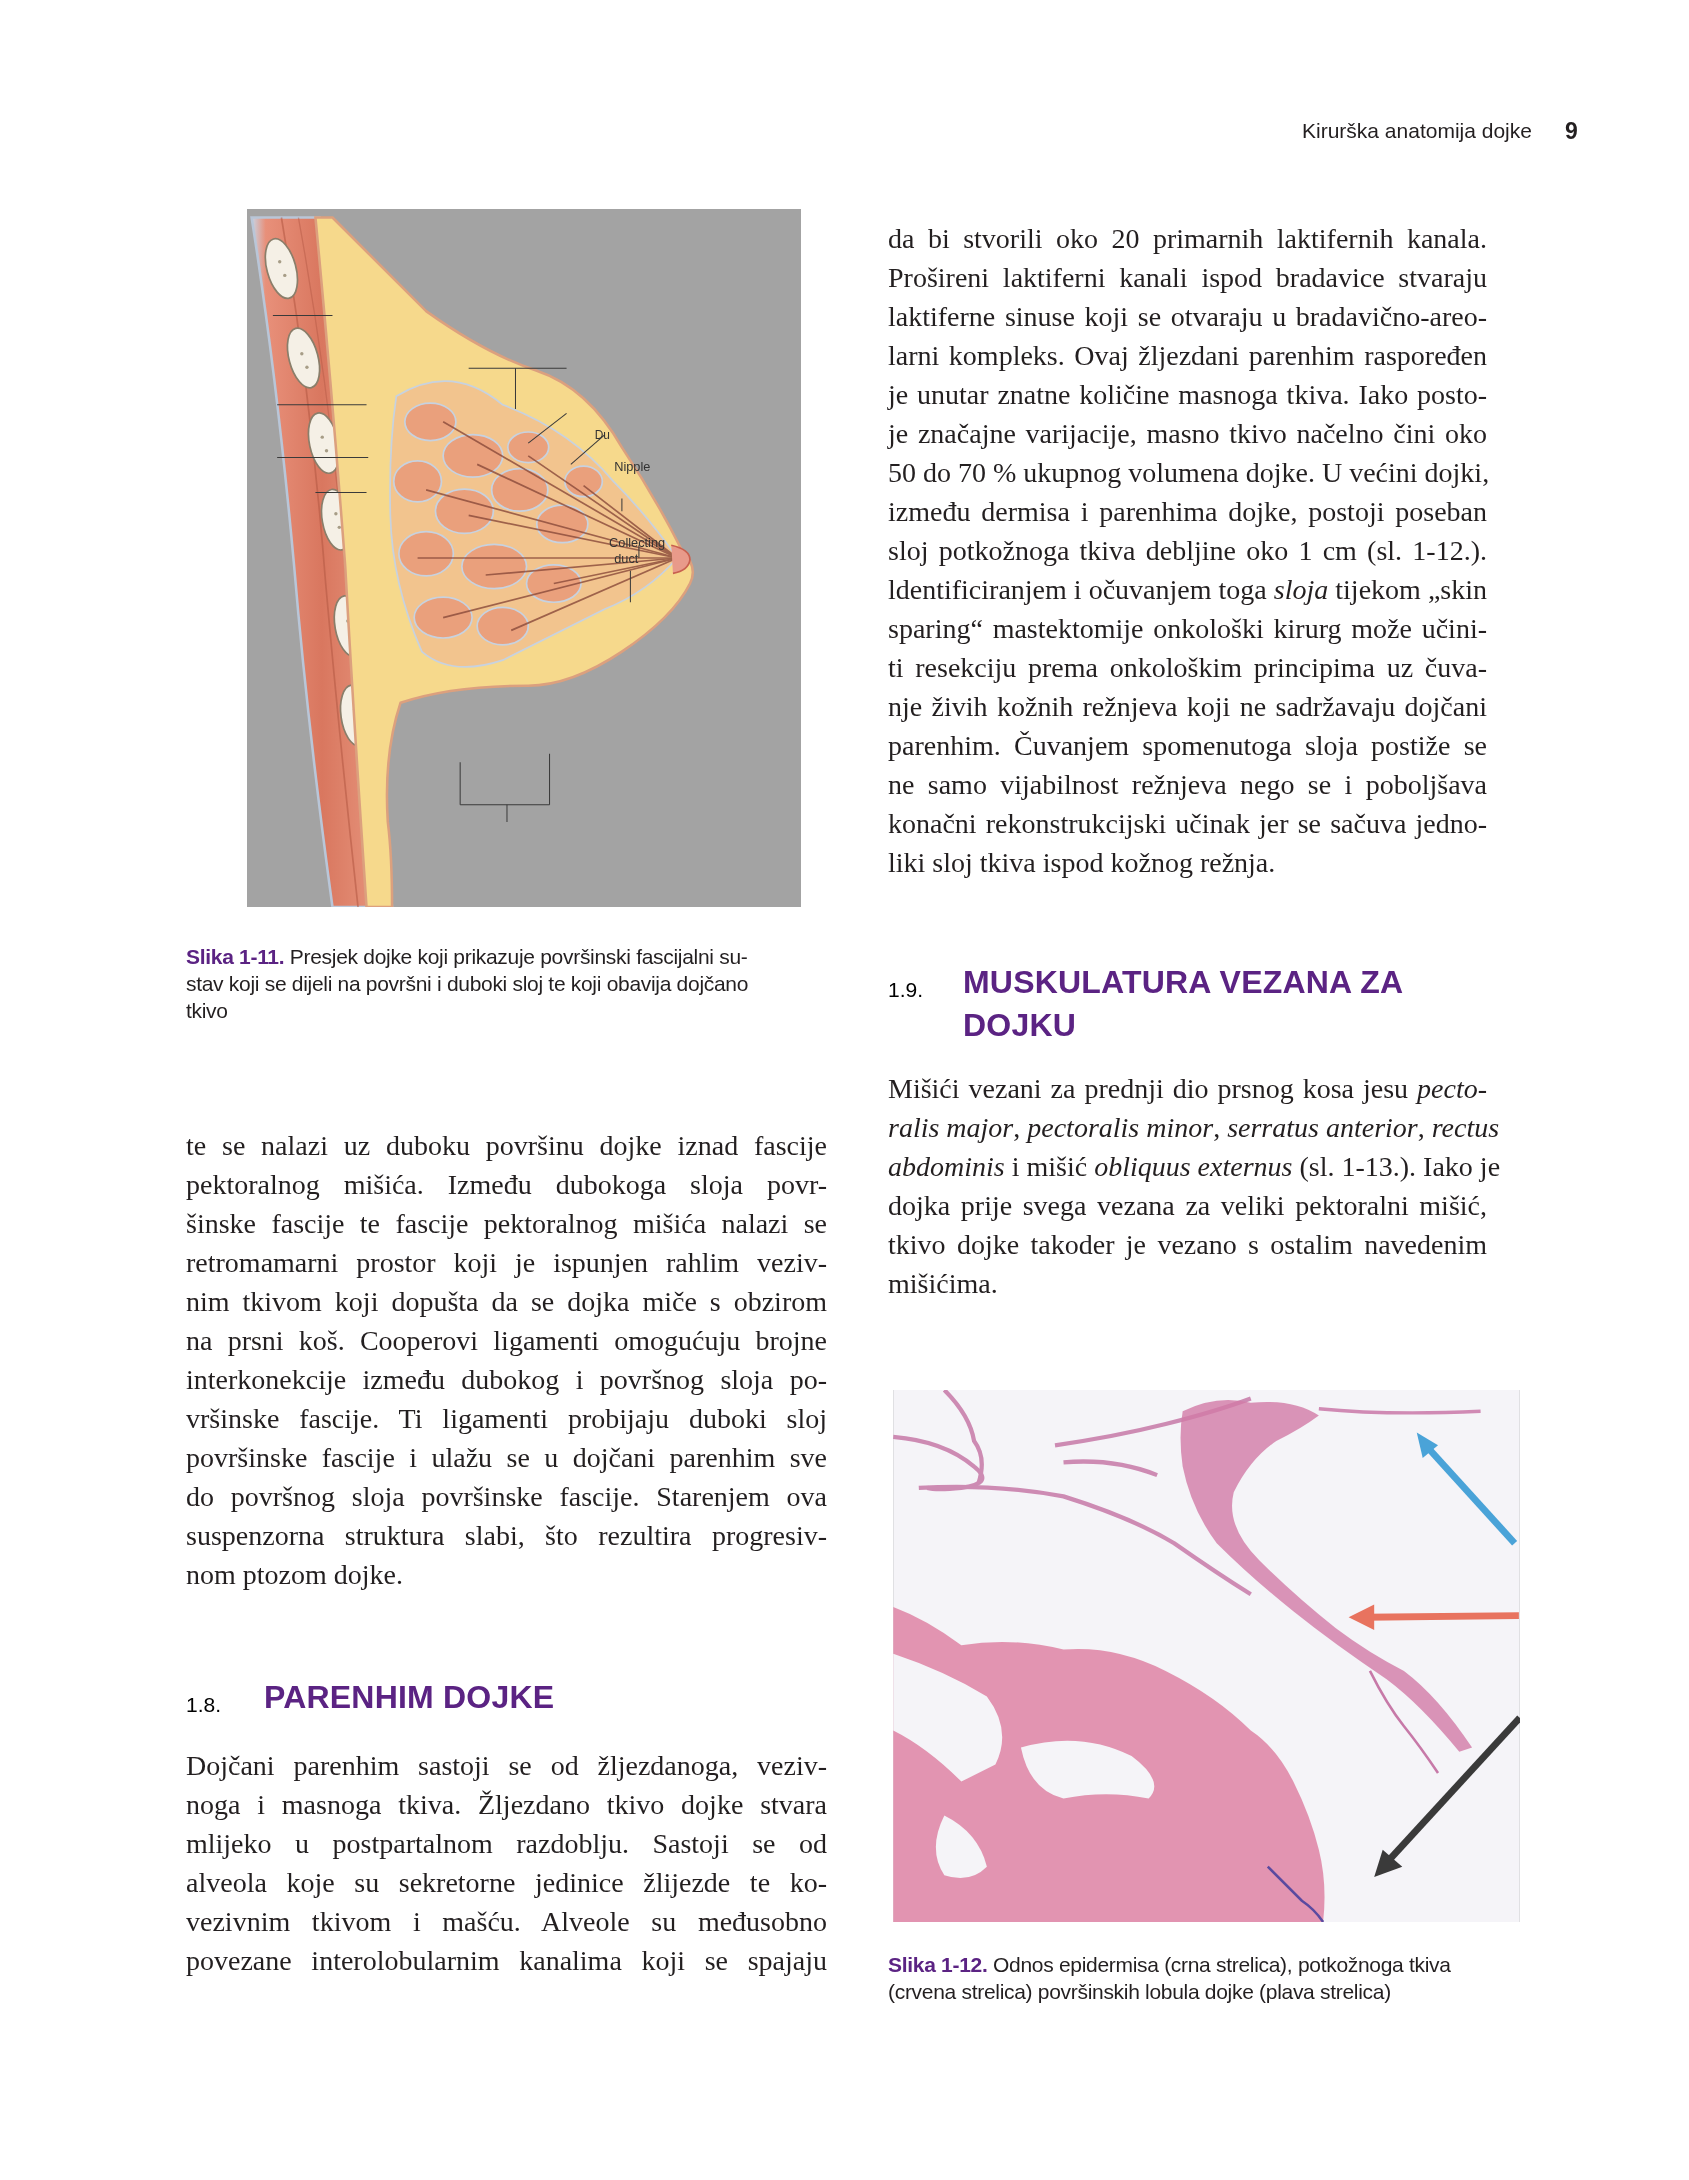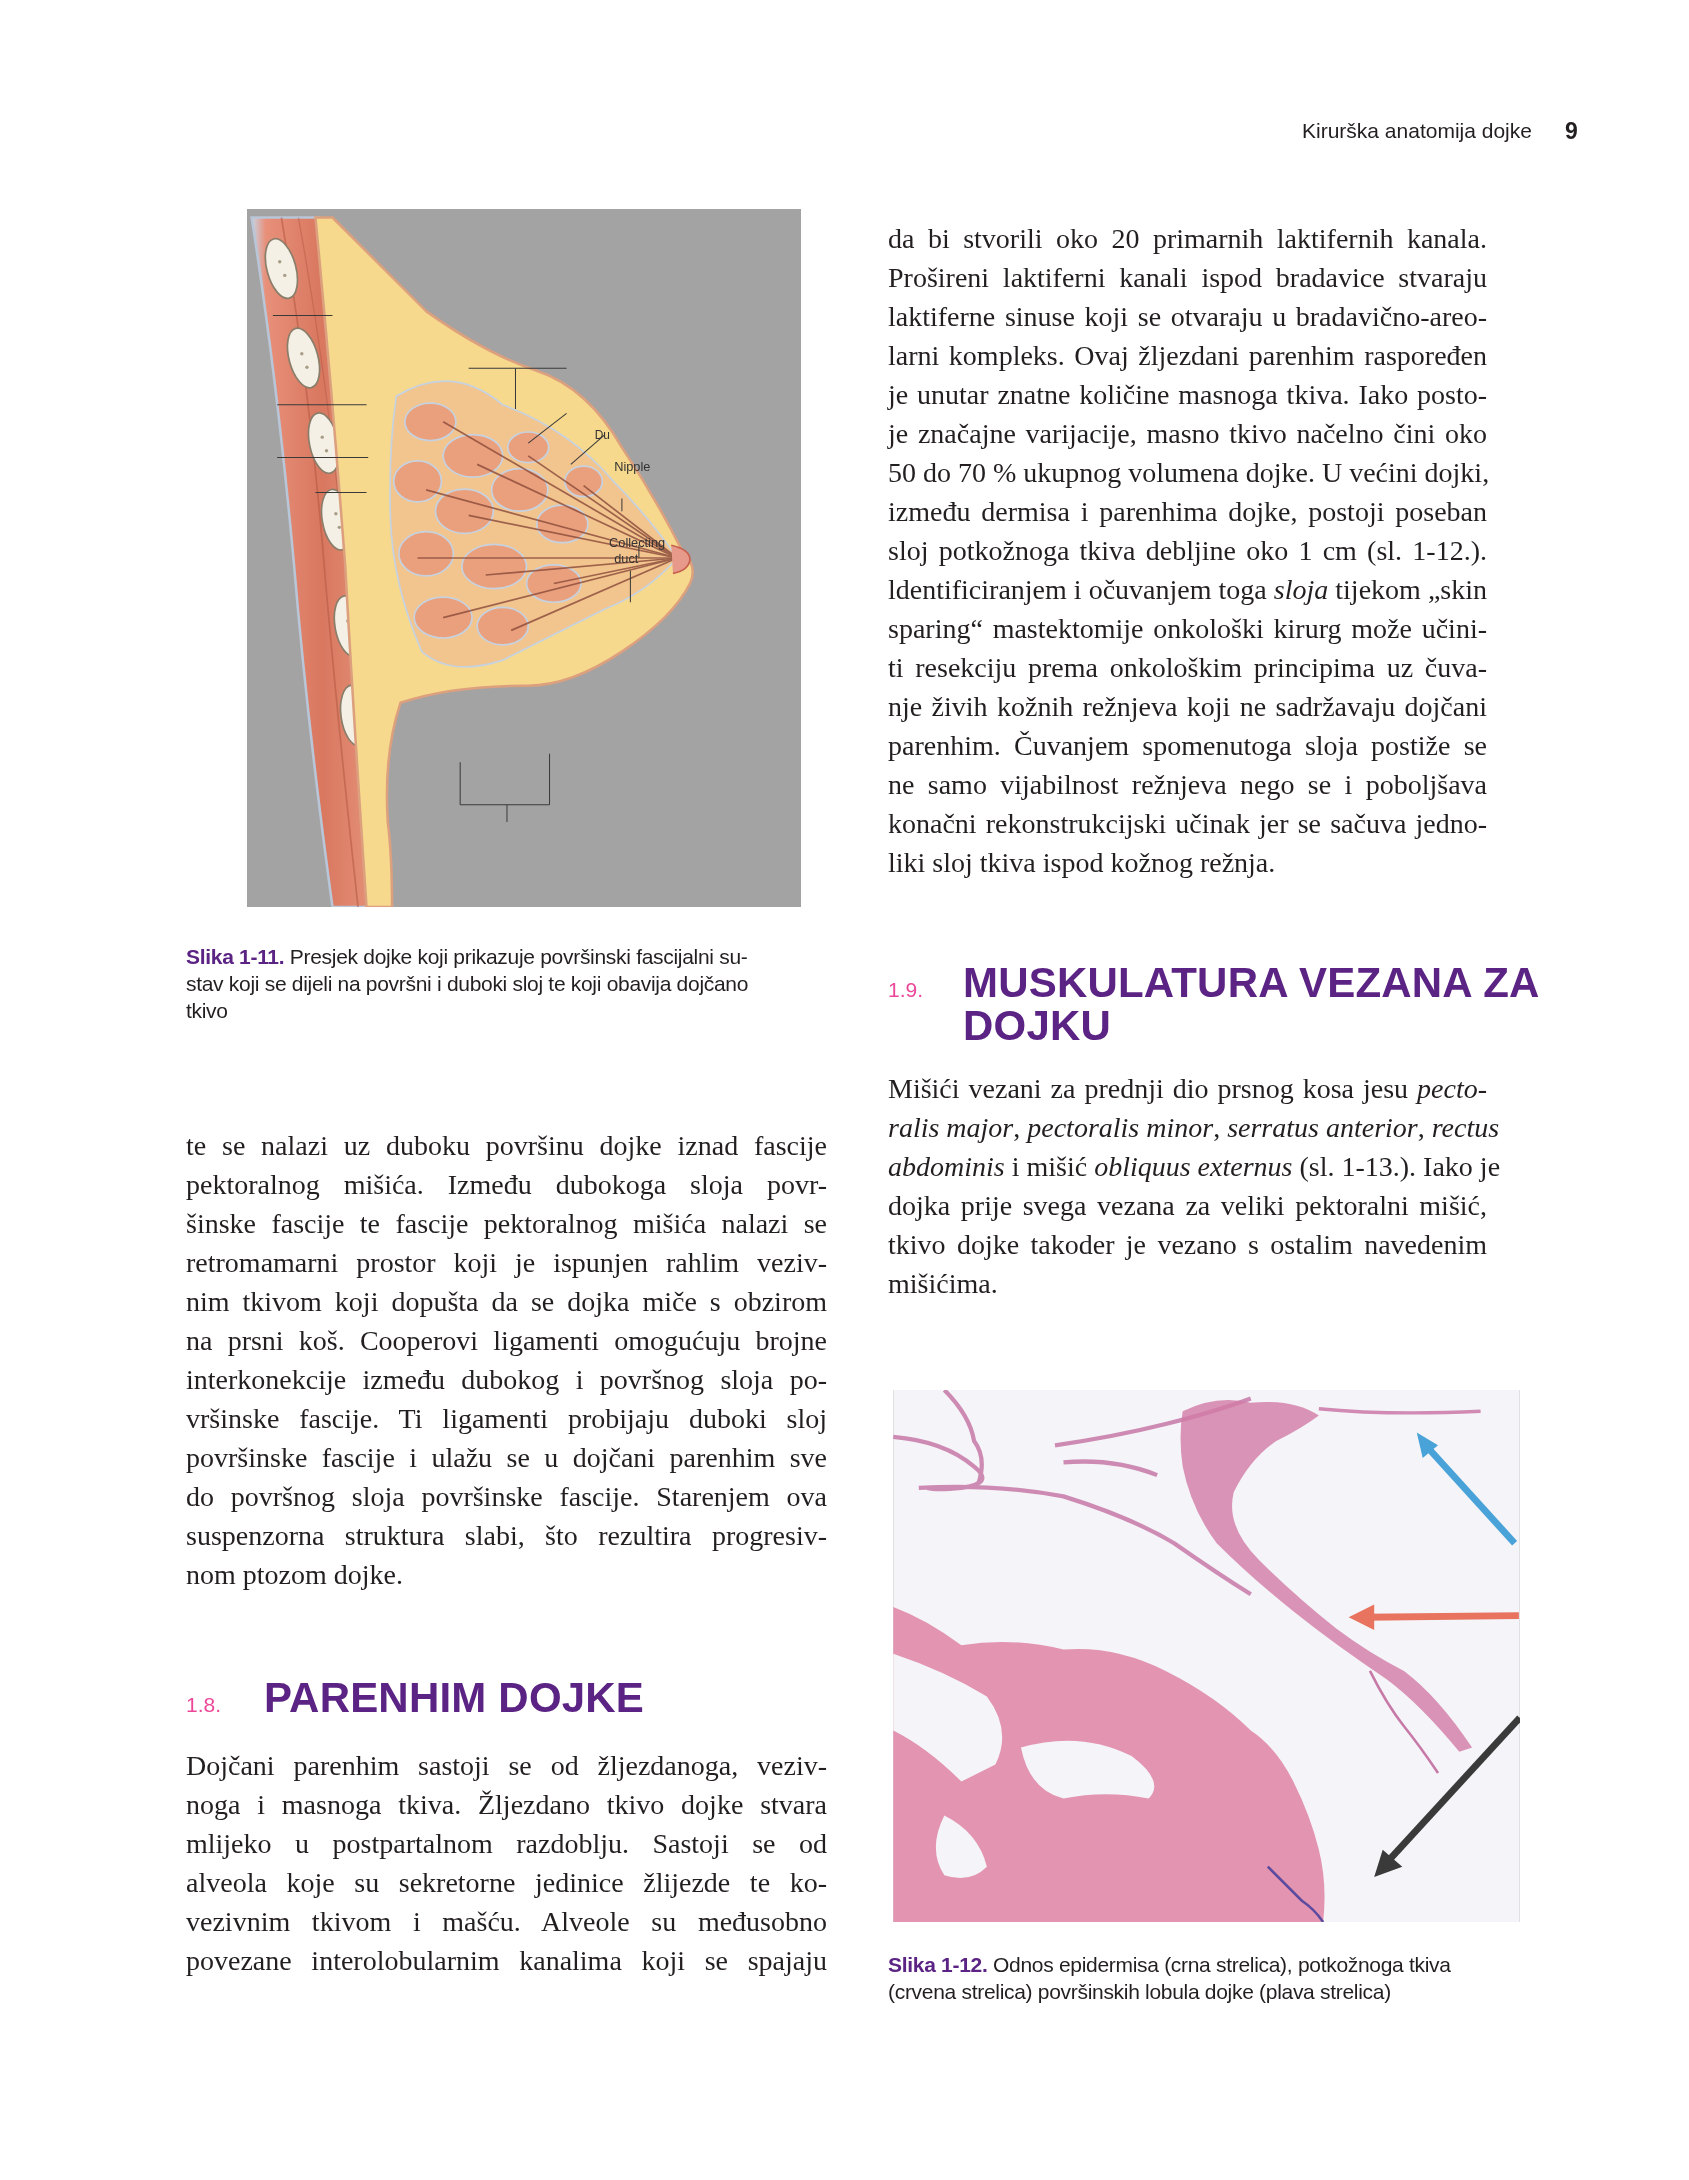--- a/index.html
+++ b/index.html
@@ -11,22 +11,22 @@
   .page-num { left:1565px; top:118px; font-size:23px; font-weight:bold; }
 
   .body-text { font-family: "Liberation Serif", "DejaVu Serif", serif; font-size:28px; line-height:39px; text-align:justify; color:#231f20;margin-top:6px; }
   .body-text .ln { display:block; white-space:nowrap; text-align-last:justify; }
   .body-text .ln.last { text-align-last:left; }
   .body-text em { font-style:italic; }
 
   .caption { font-family: "Liberation Sans", "DejaVu Sans", sans-serif; font-size:21px; line-height:27px; color:#231f20; letter-spacing:-0.3px; }
   .caption .lbl { color:#5b2383; font-weight:bold; }
 
-  .sec-num { font-family:"Liberation Sans", sans-serif; font-size:21px; color:#ec4899; }
-  .sec-title { font-family:"Liberation Sans", sans-serif; font-weight:bold; color:#5b2383; font-size:42px; line-height:43px; letter-spacing:0.2px; }
+  .sec-num { font-family:"Liberation Sans", sans-serif; font-size:21px; color:#000000; }
+  .sec-title { font-family:"Liberation Sans", sans-serif; font-weight:bold; color:#5b2383; font-size:32px; line-height:43px; letter-spacing:0.2px; }
 
   .figure { background:#a3a3a3; }
   svg text { font-family:"Liberation Sans", sans-serif; }
 </style>
 </head>
 <body>
 
 <div class="abs running-head sans">Kirurška anatomija dojke</div>
 <div class="abs page-num sans">9</div>
 

